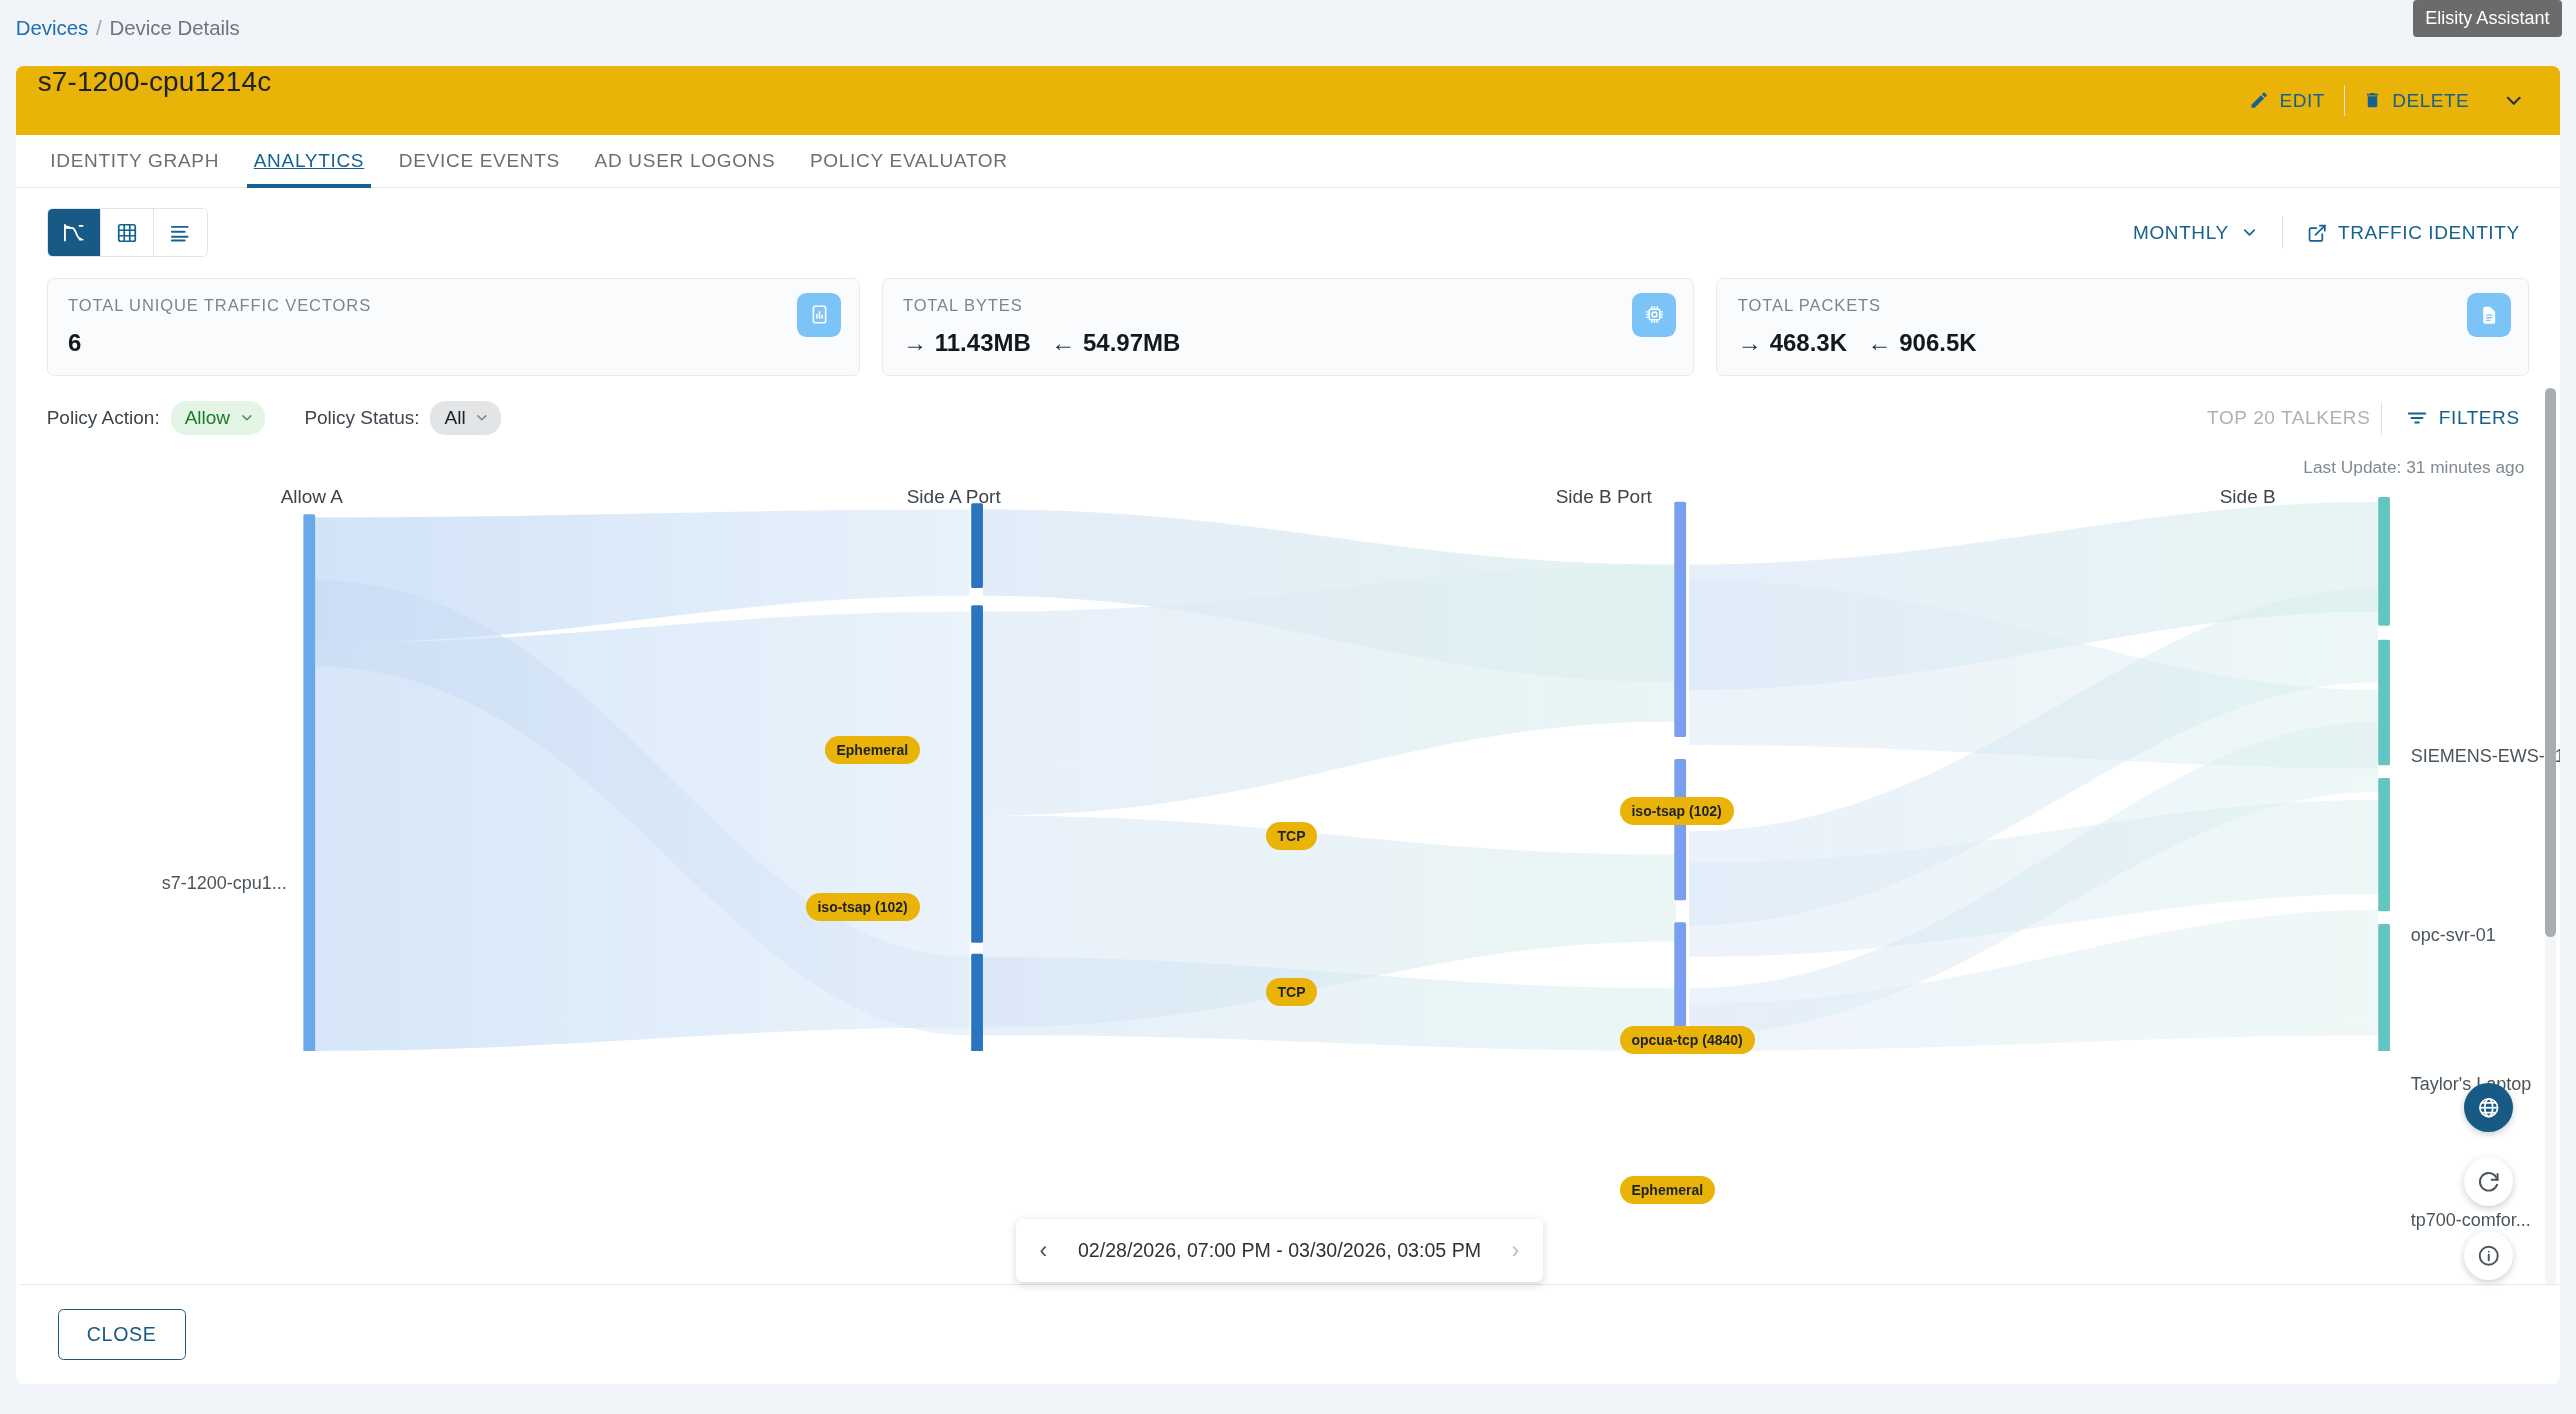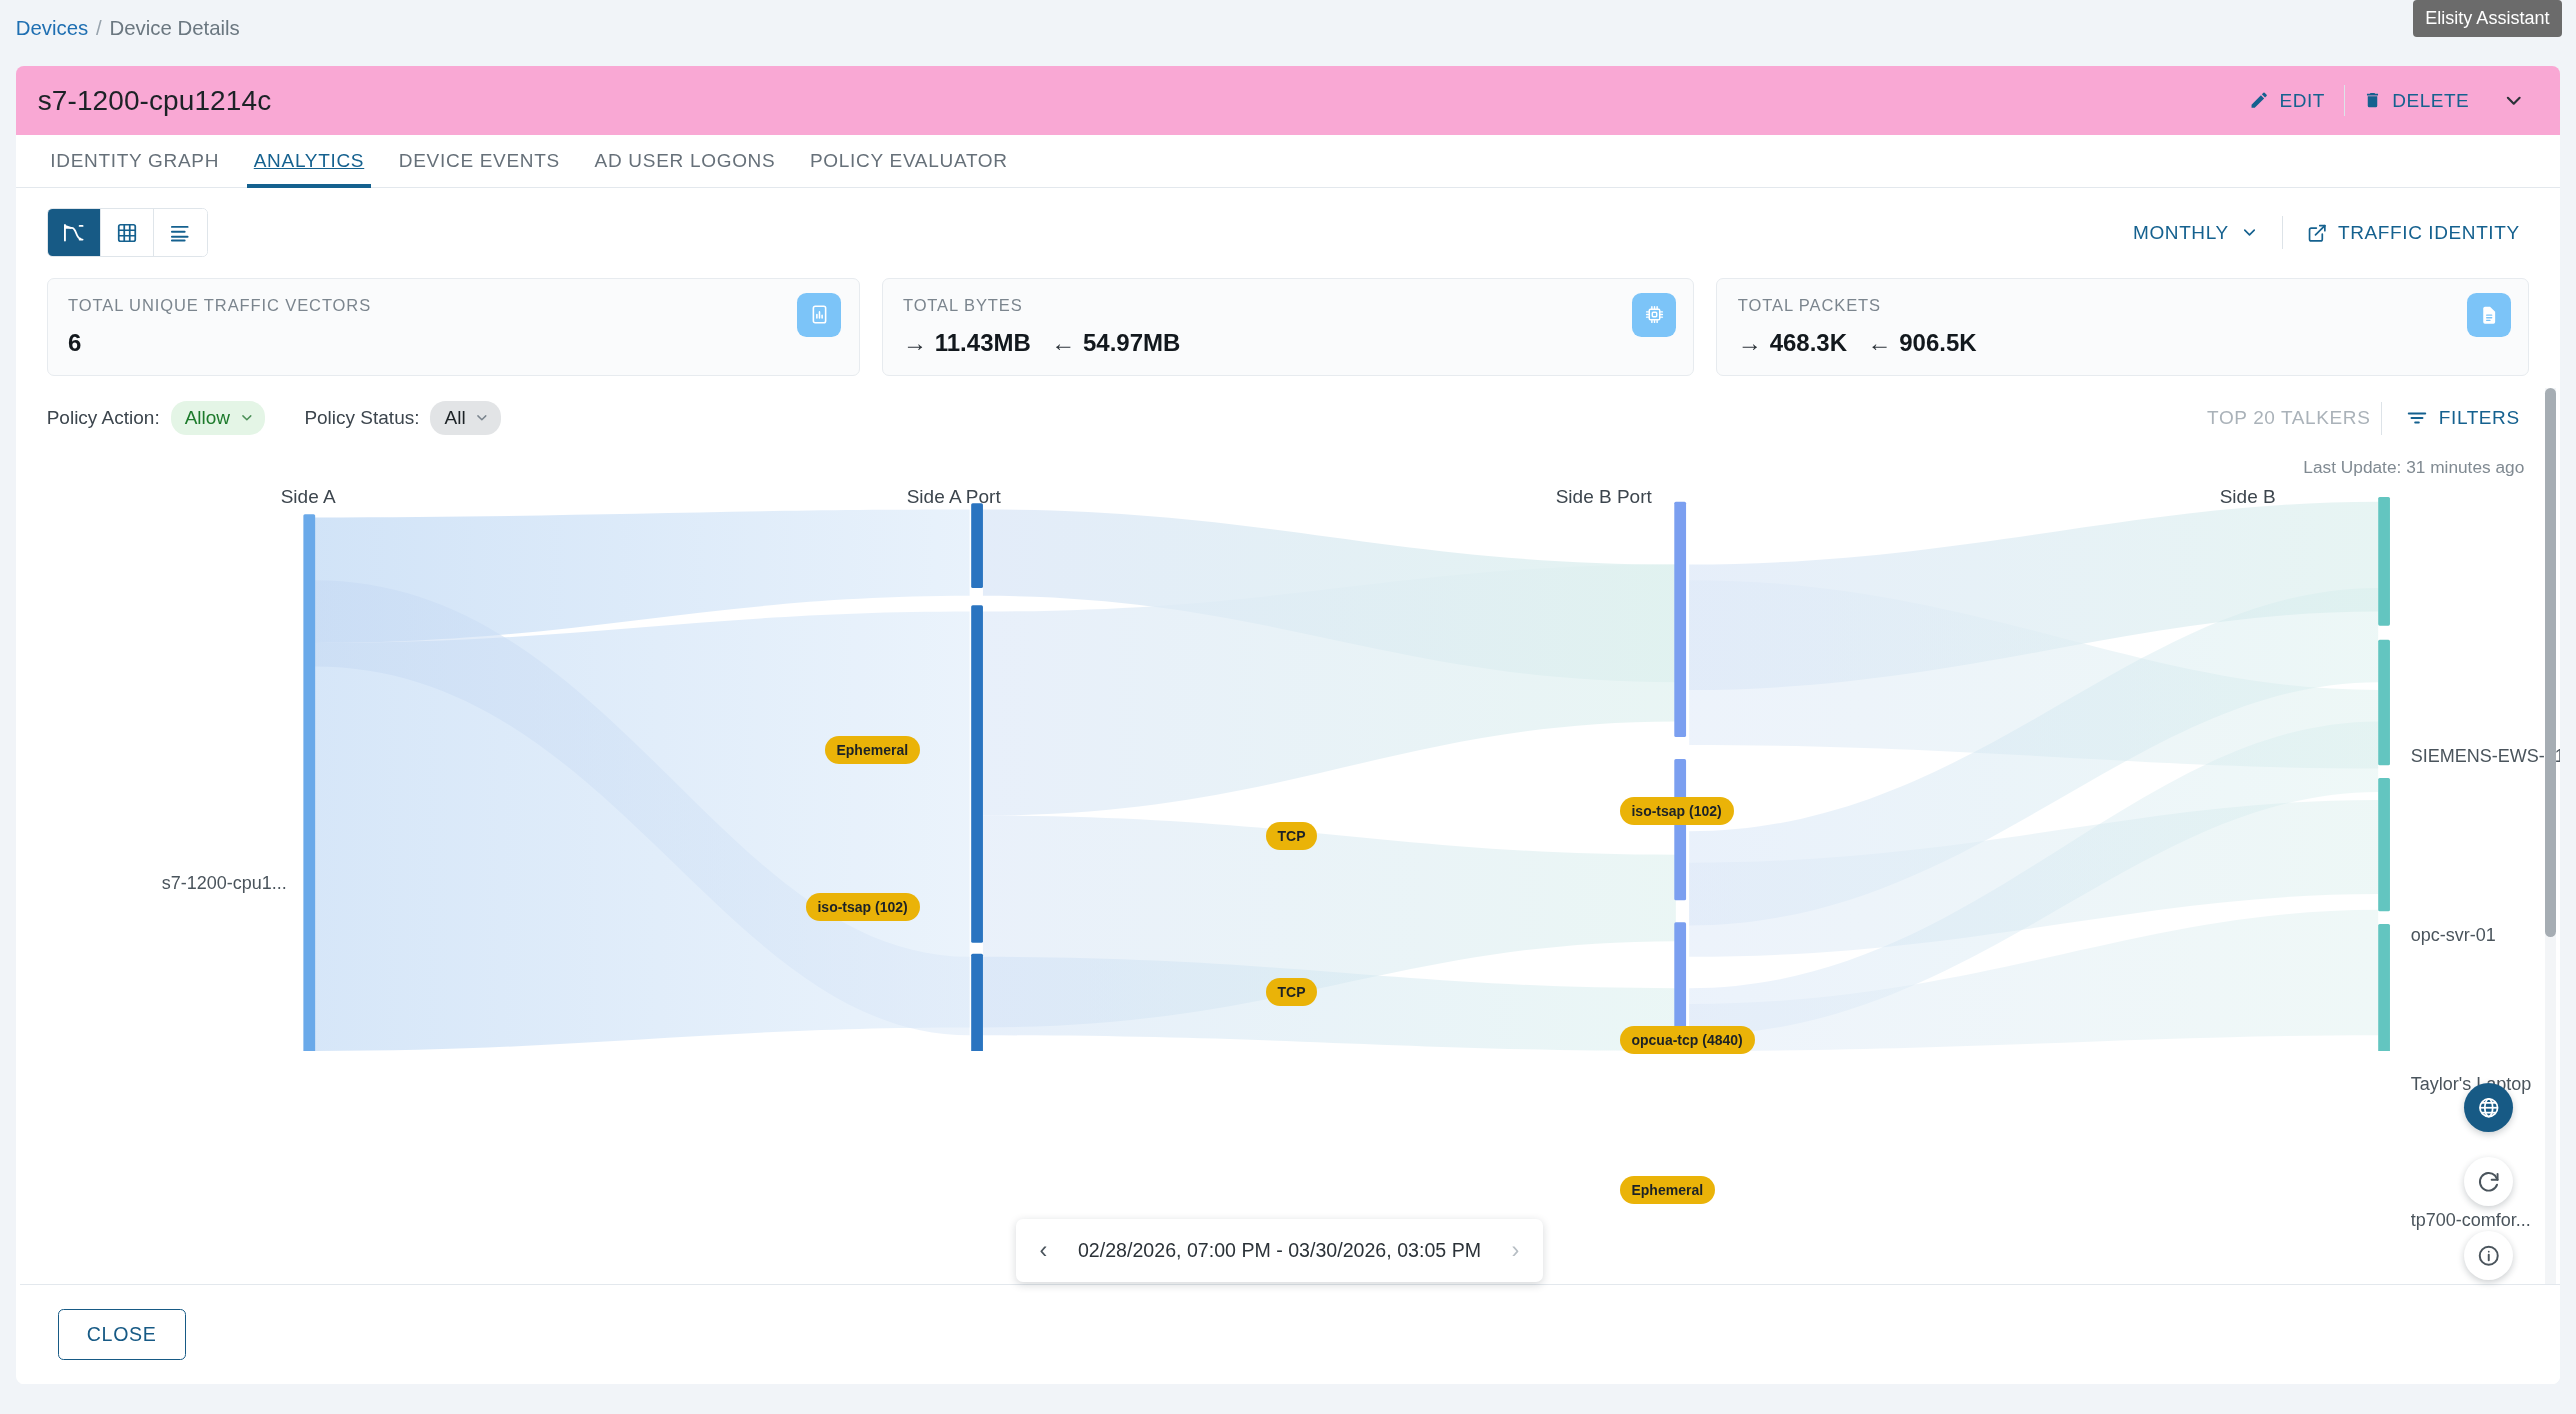--- a/index.html
+++ b/index.html
@@ -24,22 +24,22 @@
   .tooltip {
     position: absolute; right: 14px; top: 0px;
     background: #6b6b6b; color: #fff;
     font-size: 18px; padding: 7.8px 12.6px 8.6px;
     border-radius: 3.9px; white-space: nowrap;
   }
 
   
   .title-card {
     position: absolute; left: 15.7px; top: 66px; right: 15.7px; height: 69px;
-    background: #f9a8d4; border-radius: 7.8px 7.8px 0 0;
-    display: flex; align-items: center; padding: 0 22px;
+    background: #eab308; border-radius: 7.8px 7.8px 0 0;
+    display: flex; padding: 0 22px;
   }
   .title-card .title {
     font-size: 28px; color: #1c2226; font-weight: 400; letter-spacing: 0.1px;
   }
   .title-actions { margin-left: auto; display: flex; align-items: center; }
   .tbtn {
     display: flex; align-items: center; gap: 10.2px;
     color: #15618f; font-size: 19px; letter-spacing: 0.5px;
     padding: 7.8px 15.7px; cursor: pointer; background: none; border: none;
     font-family: inherit;
@@ -400,21 +400,21 @@
               </svg>
           </span>
           <span>FILTERS</span>
         </div>
       </div>
     </div>
 
     <div class="lastupd">Last Update: 31 minutes ago</div>
 
     <div class="sankey-wrap">
-      <div class="col-head" style="left:265px;">Side A</div>
+      <div class="col-head" style="left:265px;">Allow A</div>
       <div class="col-head" style="left:891px;">Side A Port</div>
       <div class="col-head" style="left:1540px;">Side B Port</div>
       <div class="col-head" style="left:2204px;">Side B</div>
 
       <svg class="sankey" width="2535" height="565" viewBox="0 0 3230 720">
         <defs>
           <linearGradient id="gl" x1="0" x2="1" y1="0" y2="0">
             <stop offset="0%" stop-color="#cfe2f7"></stop>
               <stop offset="100%" stop-color="#e7f1fb"></stop>
           </linearGradient>

